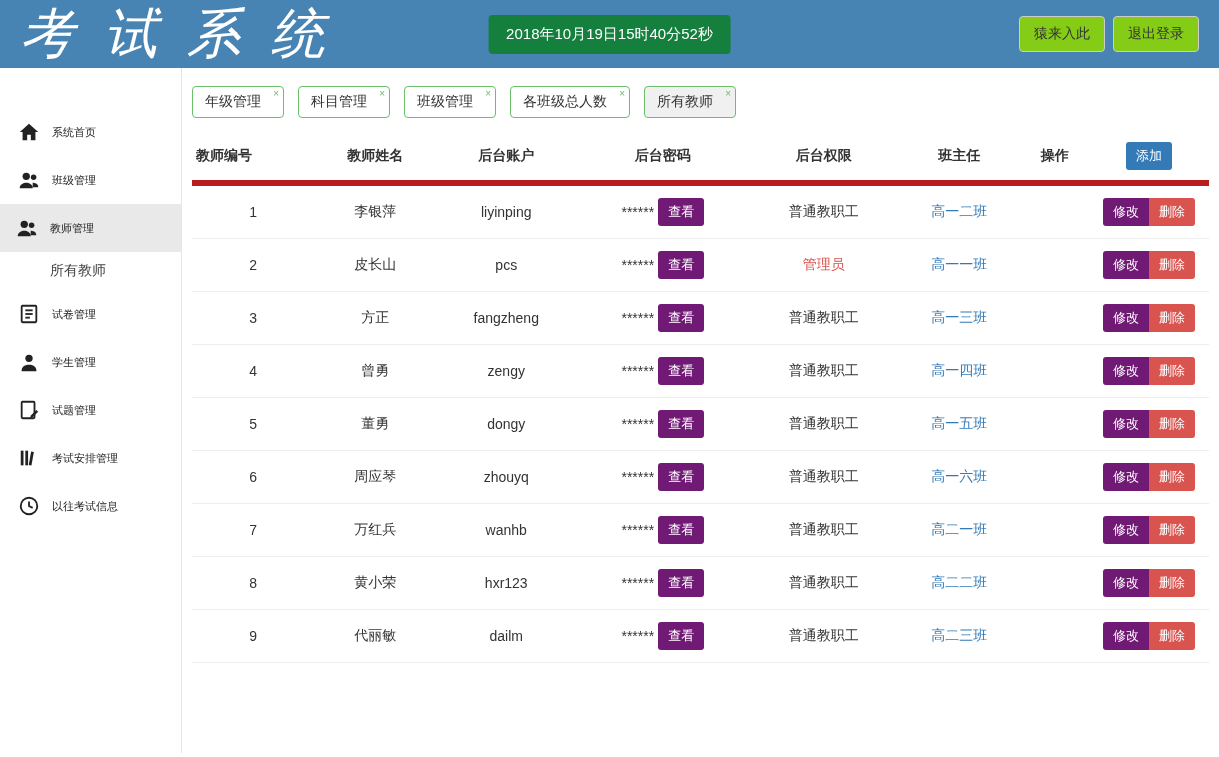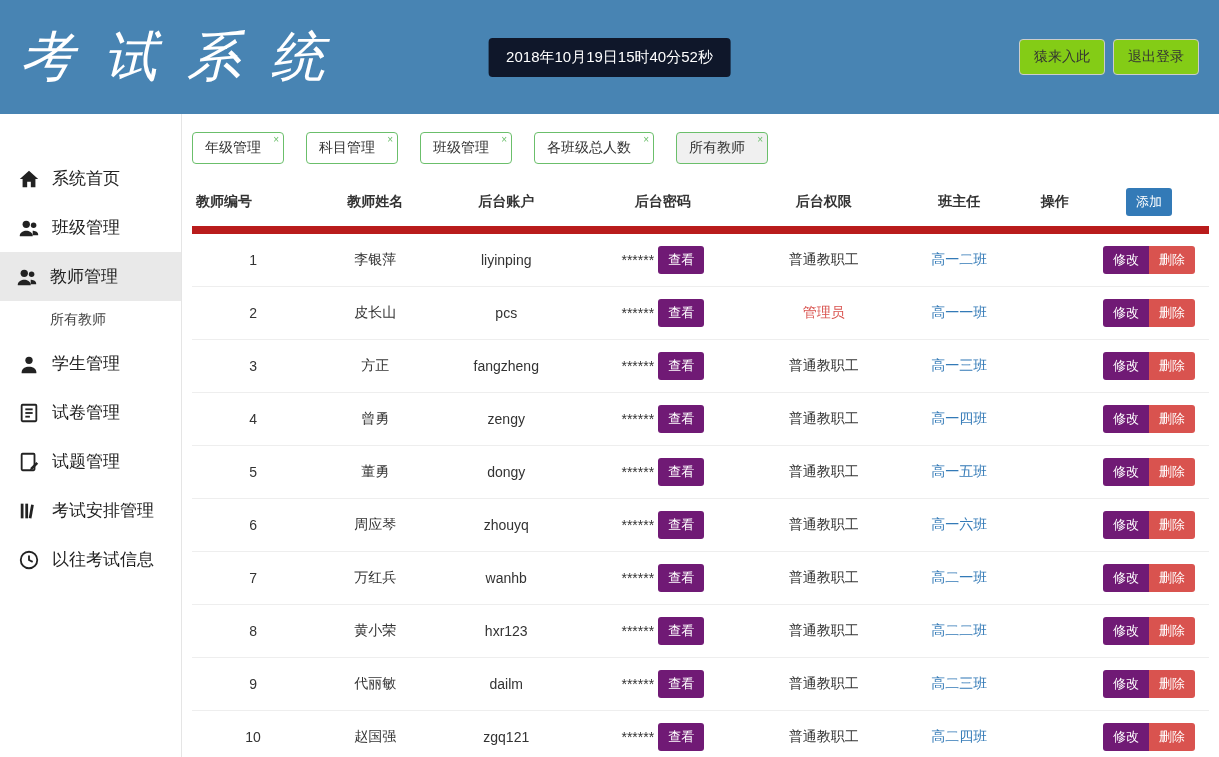--- a/index.html
+++ b/index.html
@@ -1,45 +1,45 @@
 <!DOCTYPE html>
 <html><head>
   <meta charset="utf-8">
   <style>
     * { box-sizing: border-box; margin: 0; padding: 0; }
     body { font-family: "Microsoft YaHei", Arial, sans-serif; font-size: 14px; color: #333; background: #fff; }
 
     
-    .header { background: #4884b3; height: 114px; display: flex; align-items: center; padding: 0 20px; position: relative; }
+    .header { background: #4884b3; height: 68px; display: flex; align-items: center; padding: 0 20px; position: relative; }
     .logo { font-family: "STXingkai","KaiTi",cursive; font-size: 54px; color: #fff; font-style: italic; letter-spacing: 8px; padding-left: 0; font-weight: normal;}
-    .datetime-box { background: #0f172a; color: #fff; padding: 10px 18px; border-radius: 4px; position: absolute; left: 50%; transform: translateX(-50%); font-size: 15px; }
+    .datetime-box { background: #15803d; color: #fff; padding: 10px 18px; border-radius: 4px; position: absolute; left: 50%; transform: translateX(-50%); font-size: 15px; }
     .header-right { margin-left: auto; display: flex; gap: 8px; }
     .btn-white { background: #84cc16; border: 1px solid #ccc; border-radius: 4px; padding: 8px 14px; cursor: pointer; font-size: 14px; color: #333; }
 
     
     .layout { display: flex; min-height: calc(100vh - 94px); }
     .sidebar { width: 182px; border-right: 1px solid #e5e5e5; background: #fff; padding-top: 40px; }
-    .side-item { display: flex; align-items: center; padding: 13px 18px; cursor: pointer; font-size: 17px; color: #222; gap: 12px; }
+    .side-item { display: flex; align-items: center; padding: 13px 18px; cursor: pointer; font-size: 11px; color: #222; gap: 12px; }
     .side-item.active { background: #e9e9e9; padding-left: 16px; }
     .side-sub { padding: 10px 18px 10px 50px; font-size: 14px; color: #444; cursor: pointer; }
     .side-icon { width: 22px; height: 22px; display: inline-flex; align-items: center; justify-content: center; fill: #222; flex-shrink: 0;}
     .side-icon svg { width: 22px; height: 22px; }
 
     
     .content { flex: 1; padding: 0; }
 
     
-    .tabs { display: flex; gap: 22px; padding: 18px 10px 14px 10px; }
+    .tabs { display: flex; gap: 14px; padding: 18px 10px 14px 10px; }
     .tab { border: 1px solid #6bbf6b; border-radius: 4px; padding: 6px 22px 6px 12px; font-size: 14px; color: #333; background: #fff; position: relative; cursor: pointer; }
     .tab.active { background: #f0f0f0; border-color: #6bbf6b; }
     .tab-close { position: absolute; top: 2px; right: 4px; font-size: 10px; color: #6bbf6b; cursor: pointer; line-height: 1; }
 
     
     table { width: calc(100% - 20px); margin: 0 10px; border-collapse: collapse; }
-    th { text-align: center; font-weight: bold; padding: 10px 4px; border-bottom: 8px solid #b91c1c; color: #333; font-size: 14px; }
+    th { text-align: center; font-weight: bold; padding: 10px 4px; border-bottom: 6px solid #b91c1c; color: #333; font-size: 14px; }
     th.left { text-align: left; padding-left: 4px;}
     td { text-align: center; padding: 12px 4px; border-bottom: 1px solid #eee; font-size: 14px; vertical-align: middle; }
     .link { color: #337ab7; cursor: pointer; }
     .red-text { color: #d9534f; }
 
     
     .btn-sm { display: inline-block; padding: 5px 10px; border-radius: 3px; color: #fff; font-size: 13px; cursor: pointer; border: none; }
     .btn-info { background: #701a75; }
     .btn-primary { background: #337ab7; }
     .btn-danger { background: #d9534f; }
@@ -93,36 +93,36 @@
             <path d="M2 20c0-3 4-5 7-5s7 2 7 5v1H2z"></path>
             <path d="M16 15c2 0 6 1 6 4v1h-6"></path>
           </svg>
         </span>
       <span>教师管理</span>
     </div>
     <div class="side-sub">所有教师</div>
     <div class="side-item">
       <span class="side-icon">
           <svg viewBox="0 0 24 24">
-            <circle cx="12" cy="8" r="4"></circle>
-            <path d="M4 21c0-4 4-6 8-6s8 2 8 6v1H4z"></path>
-          </svg>
-        </span>
-      <span>学生管理</span>
-    </div>
-    <div class="side-item">
-      <span class="side-icon">
-          <svg viewBox="0 0 24 24">
             <rect x="4" y="3" width="16" height="18" rx="1" fill="none" stroke="#222" stroke-width="2"></rect>
             <line x1="8" y1="8" x2="16" y2="8" stroke="#222" stroke-width="2"></line>
             <line x1="8" y1="12" x2="16" y2="12" stroke="#222" stroke-width="2"></line>
             <line x1="8" y1="16" x2="13" y2="16" stroke="#222" stroke-width="2"></line>
           </svg>
         </span>
       <span>试卷管理</span>
+    </div>
+    <div class="side-item">
+      <span class="side-icon">
+          <svg viewBox="0 0 24 24">
+            <circle cx="12" cy="8" r="4"></circle>
+            <path d="M4 21c0-4 4-6 8-6s8 2 8 6v1H4z"></path>
+          </svg>
+        </span>
+      <span>学生管理</span>
     </div>
     <div class="side-item">
       <span class="side-icon">
           <svg viewBox="0 0 24 24">
             <rect x="4" y="3" width="14" height="18" rx="1" fill="none" stroke="#222" stroke-width="2"></rect>
             <path d="M14 18l6-6 2 2-6 6-3 1z"></path>
           </svg>
         </span>
       <span>试题管理</span>
     </div>
@@ -363,40 +363,20 @@
     <td class="">普通教职工</td>
     <td><span class="link">高二三班</span></td>
     <td></td>
     <td>
       <span class="btn-group-inline">
         <button class="btn-sm btn-info">修改</button>
         <button class="btn-sm btn-danger">删除</button>
       </span>
     </td>
   </tr>
-          <tr>
-    <td>10</td>
-    <td>赵国强</td>
-    <td>zgq121</td>
-    <td>
-      <span class="pwd-cell">
-        <span>******</span>
-        <button class="btn-sm btn-info">查看</button>
-      </span>
-    </td>
-    <td class="">普通教职工</td>
-    <td><span class="link">高二四班</span></td>
-    <td></td>
-    <td>
-      <span class="btn-group-inline">
-        <button class="btn-sm btn-info">修改</button>
-        <button class="btn-sm btn-danger">删除</button>
-      </span>
-    </td>
-  </tr>
         </tbody>
     </table>
 
     <div class="pagination">
       
       
       
       
       
       

